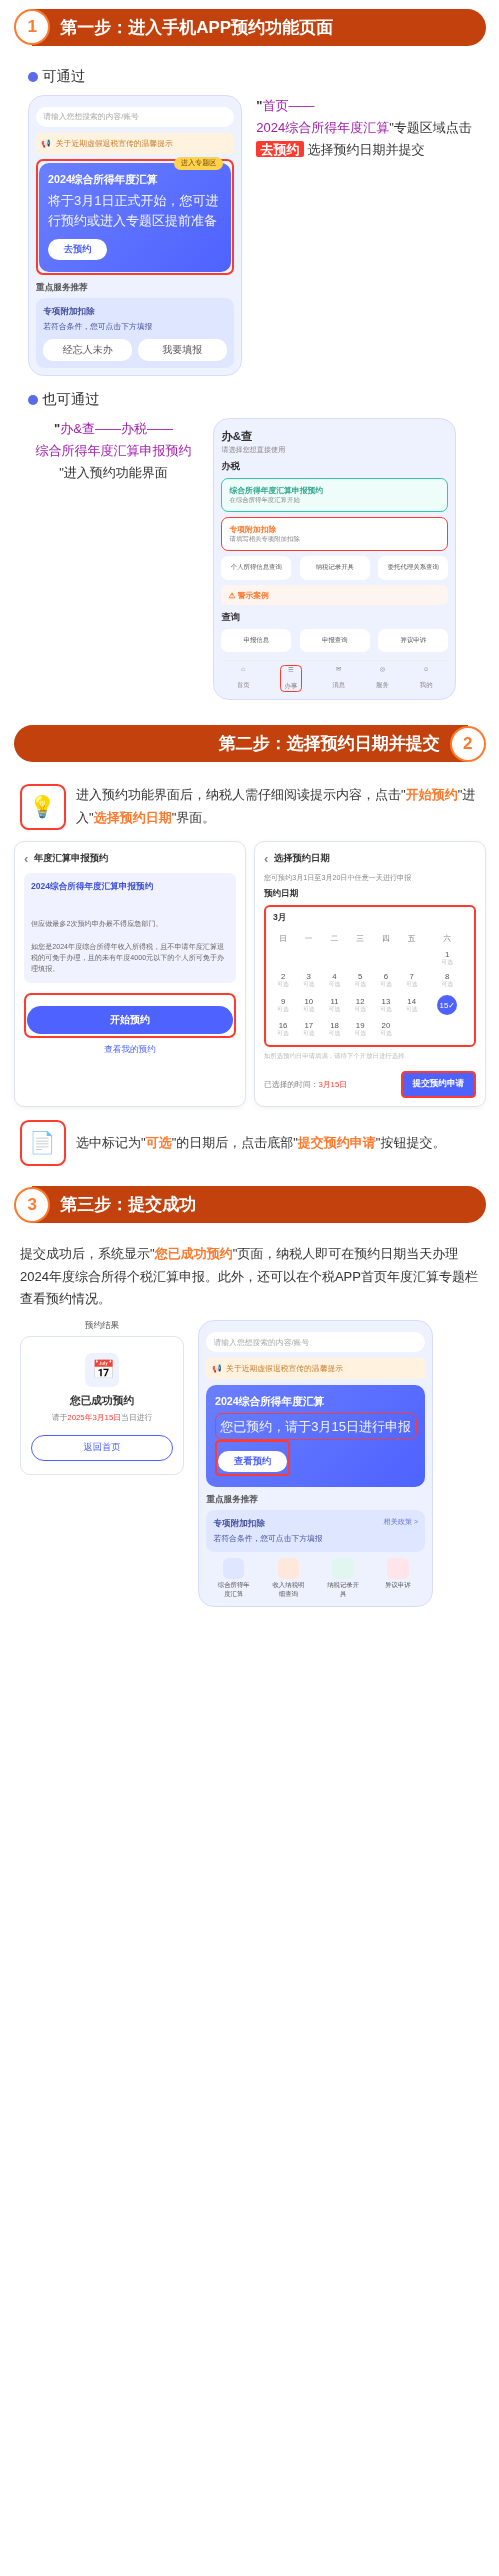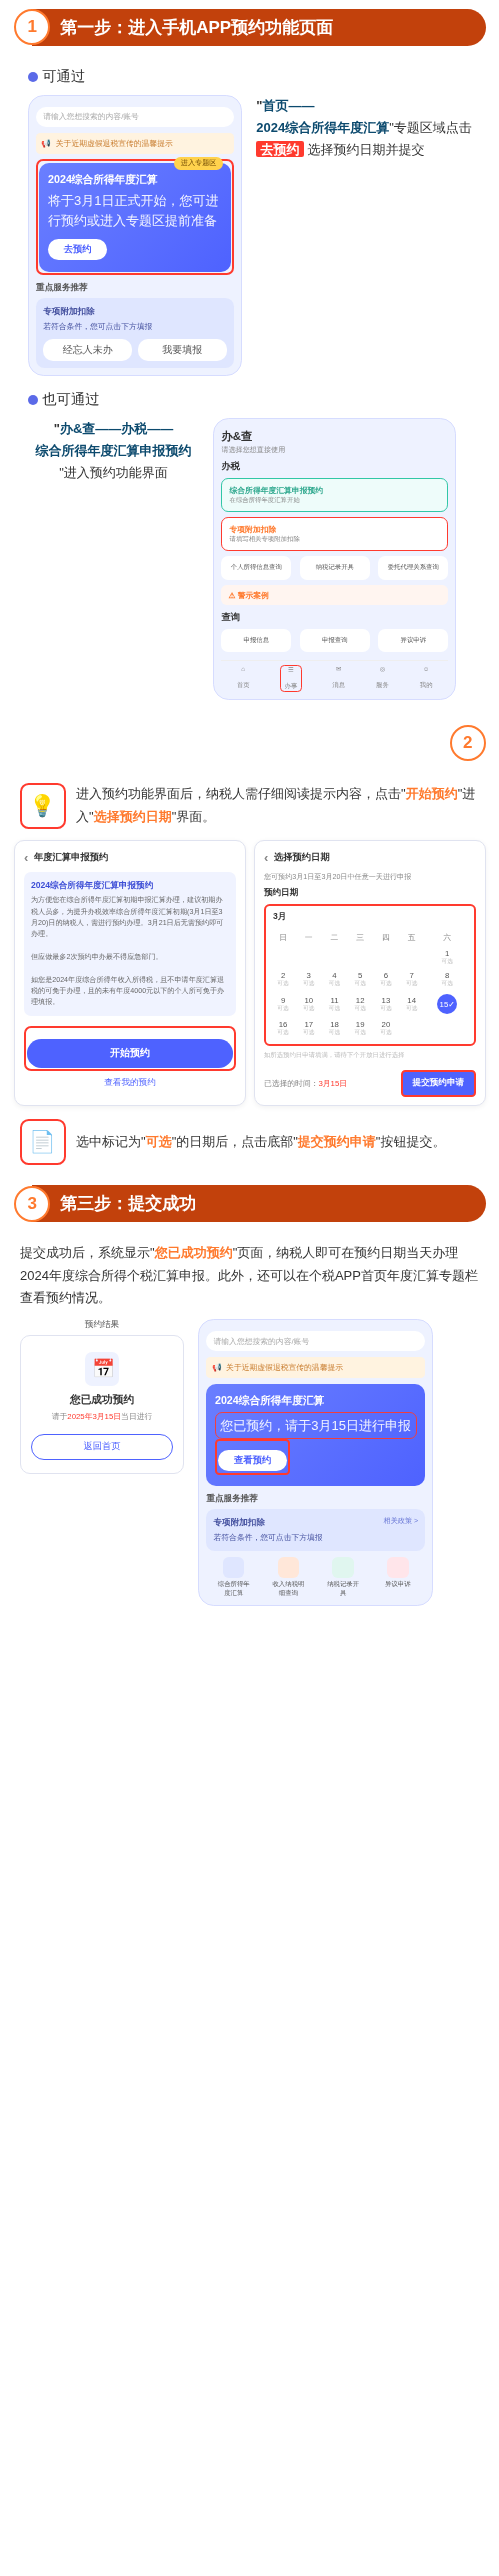--- a/index.html
+++ b/index.html
@@ -23,21 +23,21 @@
 .promo-card .s{font-size:13px;line-height:1.5;opacity:.92;}
 .promo-card .tag{position:absolute;right:7.1px;top:-5.7px;background:#ffd24d;color:#6b4500;font-size:7.1px;border-radius:7.1px;padding:1.4px 7.1px;}
 .go-btn{display:inline-block;background:#fff;color:#4e62ff;border-radius:11.4px;padding:4.3px 15.7px;font-size:9.3px;font-weight:bold;margin-top:8.6px;}
 .red-box{border:2.1px solid #ff3a2e;border-radius:7.1px;padding:1.4px;}
 .mini-head{font-size:8.6px;color:#555;margin:7.1px 0 4.3px;font-weight:bold;}
 .info-card{background:#dfe6ff;border-radius:8.6px;padding:7.1px;font-size:7.8px;color:#4652a0;line-height:1.5;}
 .info-card .h{font-weight:bold;margin-bottom:2.9px;font-size:8.6px;}
 .two-pill{display:flex;gap:5.7px;margin-top:5.7px;}
 .pill{flex:1;background:#fff;border-radius:10px;text-align:center;padding:3.6px 0;font-size:10px;color:#555;}
 .side-text{flex:1;font-size:13px;line-height:1.7;color:#333;}
-.side-text .hl-orange{color:#0c4a6e;font-weight:bold;}
+.side-text .hl-orange{color:#a21caf;font-weight:normal;}
 .side-text .red-chip{background:#ff3a2e;color:#fff;padding:0.7px 4.3px;border-radius:2.1px;font-weight:bold;}
 .side-text .ql{font-weight:bold;}
 .icon-row{display:flex;justify-content:space-around;margin-top:5.7px;}
 .icon-row div{width:33px;text-align:center;font-size:6.4px;color:#555;}
 .icon-row .ic{width:21.4px;height:21.4px;margin:0 auto 2.1px;border-radius:5.7px;}
 .o-card{background:#eefcfa;border:1.4px solid #31c7a6;border-radius:7.1px;padding:5.7px 7.1px;margin-top:5.7px;}
 .o-card .t{color:#31a98f;font-size:7.8px;font-weight:bold;}
 .o-card .s{font-size:6.4px;color:#888;}
 .r-card{background:#fff;border-radius:7.1px;padding:5.7px 7.1px;margin-top:5.7px;border:1.4px solid #ff3a2e;}
 .r-card .t{color:#ff7a2e;font-size:7.8px;font-weight:bold;}
@@ -167,37 +167,38 @@
         <div><div class="ic">✉</div><span>消息</span></div>
         <div><div class="ic">◎</div><span>服务</span></div>
         <div><div class="ic">☺</div><span>我的</span></div>
       </div>
     </div>
   </div>
 </div>
 
 <div class="section-header rev">
   <div class="step-circle">2</div>
+  <div class="step-title-bar">第二步：选择预约日期并提交</div>
 </div>
 
 <div class="step2-intro">
   <div class="ico-big">💡</div>
   <p>
     <span>进入预约功能界面后，纳税人需仔细阅读提示内容，点击"</span><span class="hl-orange" style="color:#ff7a2e;font-weight:bold;">开始预约</span><span>"进入"</span><span class="hl-orange" style="color:#ff7a2e;font-weight:bold;">选择预约日期</span><span>"界面。</span>
   </p>
 </div>
 
 <div class="phones-row">
   <div class="phone-white">
     <div class="pw-head">
         <span>年度汇算申报预约</span>
       </div>
     <div class="info-blue">
       <span class="t">2024综合所得年度汇算申报预约</span>
-      <span>为方便您在综合所得年度汇算初期申报汇算办理，建议初期办税人员多，为提升办税效率综合所得年度汇算初期(3月1日至3月20)日的纳税人，需进行预约办理。3月21日后无需预约即可办理。</span><br><br>
+      <br><br>
       <span>但应做最多2次预约申办最不得应急部门。</span><br><br>
       <span>如您是2024年度综合所得年收入所得税，且不申请年度汇算退税的可免于办理，且的未有年度4000元以下的个人所可免于办理填报。</span>
     </div>
     <div class="red-box" style="margin-top:10px;">
       <div class="start-btn">开始预约</div>
     </div>
     <div class="lookup">查看我的预约</div>
   </div>
 
   <div class="phone-white">

